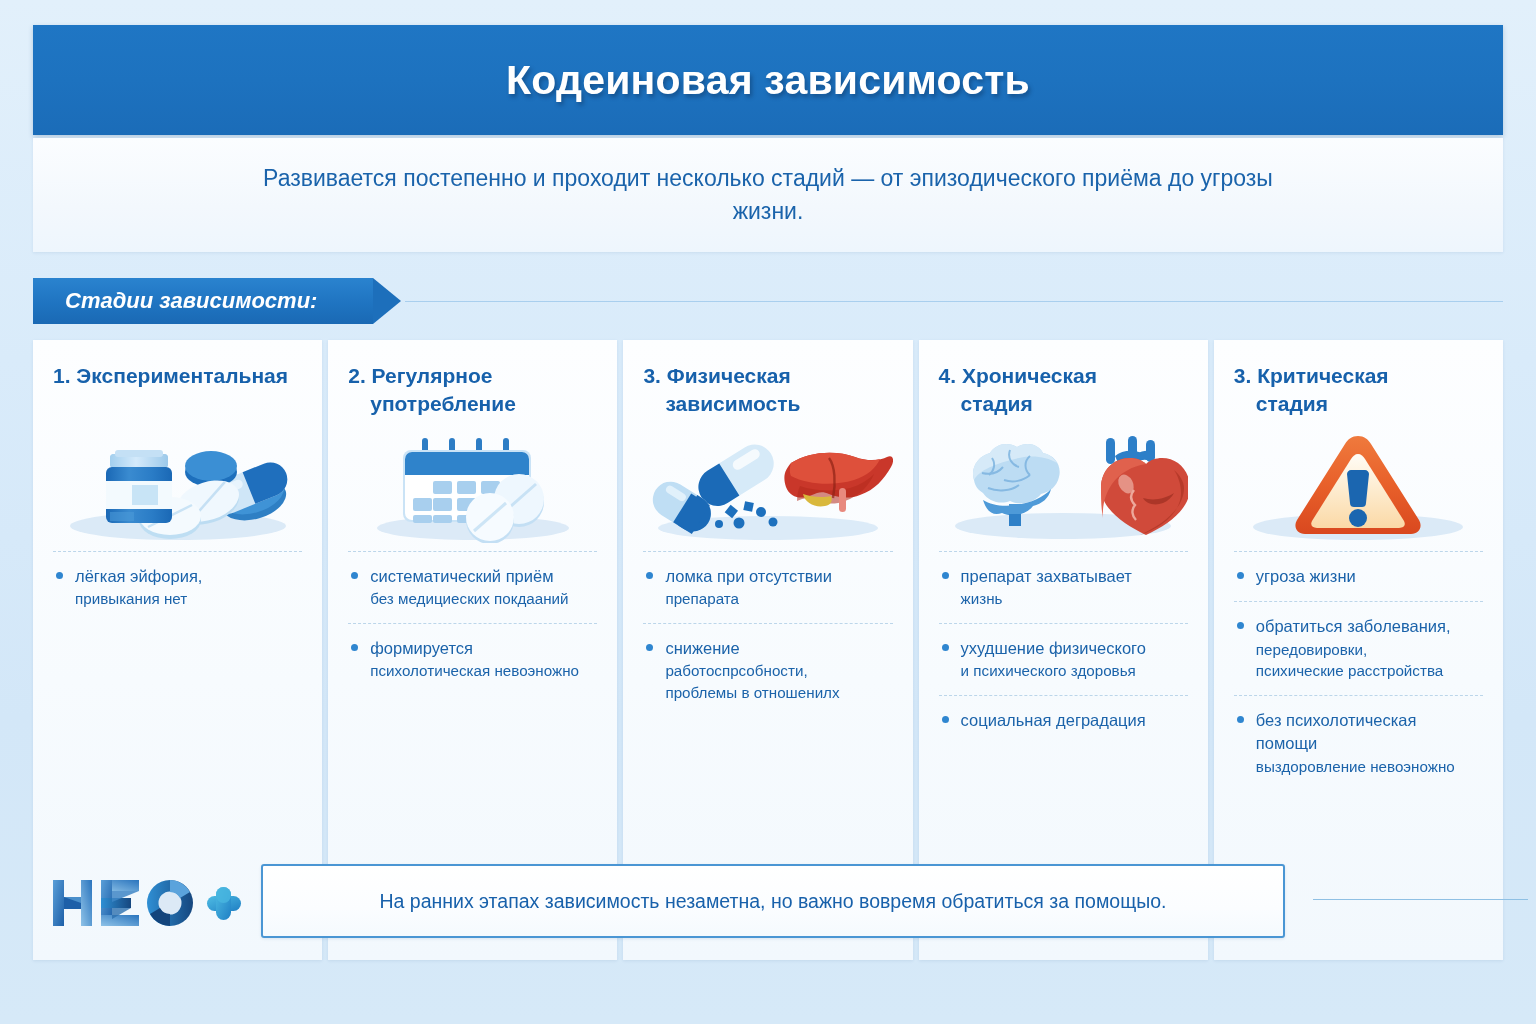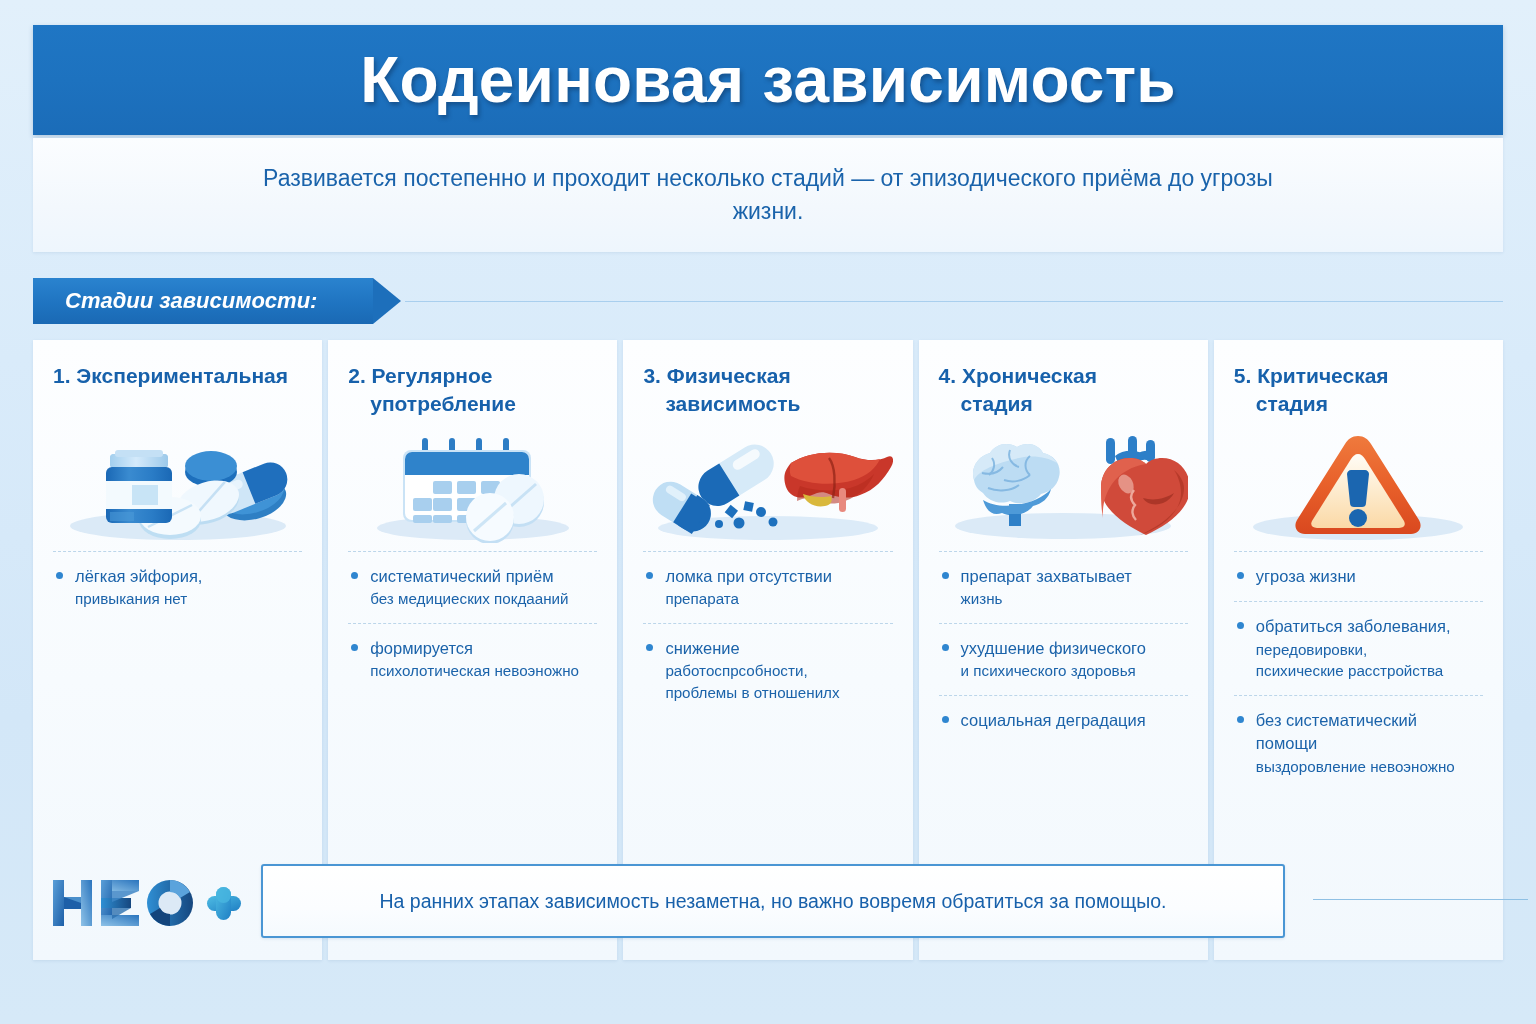--- a/index.html
+++ b/index.html
@@ -13,21 +13,21 @@
   .page{position:absolute;inset:0;}
 
   
   .title-band{
     position:absolute;left:33px;top:25px;width:1470px;height:110px;
     background:linear-gradient(180deg,#1f76c4 0%,#1d72bf 50%,#1b6cb8 100%);
     box-shadow:0 2px 5px rgba(20,70,120,.22);
     display:flex;align-items:center;justify-content:center;
   }
   .title-band h1{
-    margin:0;color:#ffffff;font-size:64px;font-weight:bold;letter-spacing:.2px;
+    margin:0;color:#ffffff;font-size:41px;font-weight:bold;letter-spacing:.2px;
     text-shadow:2px 3px 4px rgba(10,45,85,.45);
     white-space:nowrap;
   }
 
   
   .subtitle-panel{
     position:absolute;left:33px;top:138px;width:1470px;height:114px;
     background:linear-gradient(180deg,#fbfdff 0%,#f3f8fd 60%,#eef6fd 100%);
     display:flex;align-items:center;justify-content:center;
     box-shadow:0 1px 3px rgba(40,90,140,.10);
@@ -341,21 +341,21 @@
           <span class="l2">и психического здоровья</span>
         </li>
         <li>
           <span>социальная деградация</span>
         </li>
       </ul>
     </div>
 
     <div class="card">
       <div class="card-title">
-        <span>5. Критическая</span>
+        <span>3. Критическая</span>
         <span class="t2">стадия</span>
       </div>
       <div class="illus">
         <svg width="250" height="115" viewBox="0 0 250 115">
           <ellipse cx="125" cy="99" rx="105" ry="13" fill="#dbeaf7"></ellipse>
           <defs>
             <linearGradient id="triG" x1="0" y1="0" x2="0" y2="1">
               <stop offset="0" stop-color="#ef7a3d"></stop>
                 <stop offset=".5" stop-color="#e8602a"></stop>
               <stop offset="1" stop-color="#d9481f"></stop>
@@ -374,21 +374,21 @@
       <ul class="bullets">
         <li>
           <span>угроза жизни</span>
         </li>
         <li>
           <span>обратиться заболевания,</span>
           <span class="l2">передовировки,</span>
           <span class="l2">психические расстройства</span>
         </li>
         <li>
-          <span>без систематический помощи</span>
+          <span>без психолотическая помощи</span>
           <span class="l2">выздоровление невоэножно</span>
         </li>
       </ul>
     </div>
 
   </div>
 
   <div class="footer">
     <div class="logo" title="НЕО+">
       <svg width="200" height="62" viewBox="0 0 200 62">

